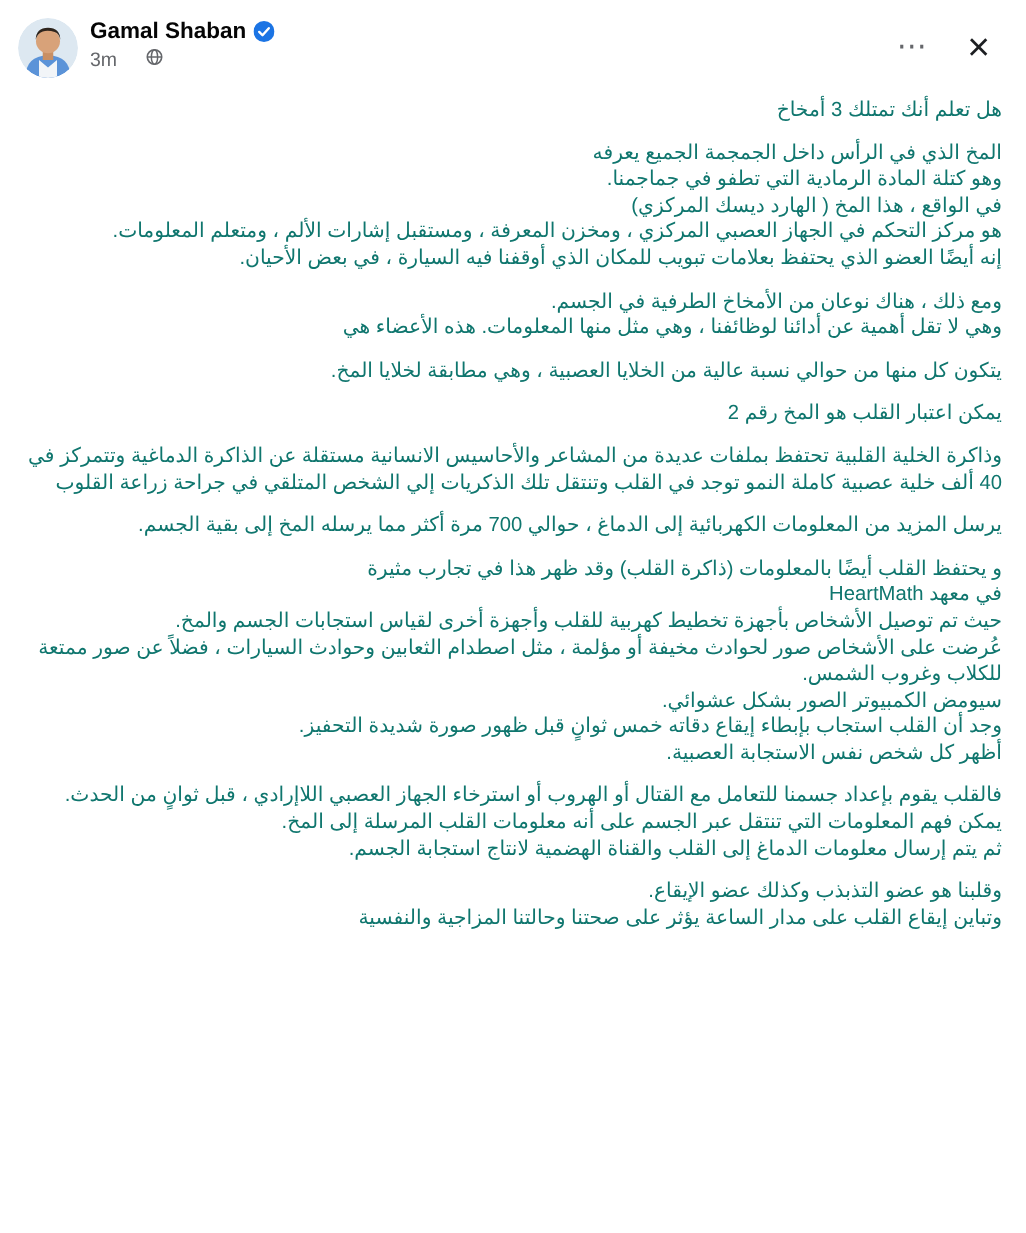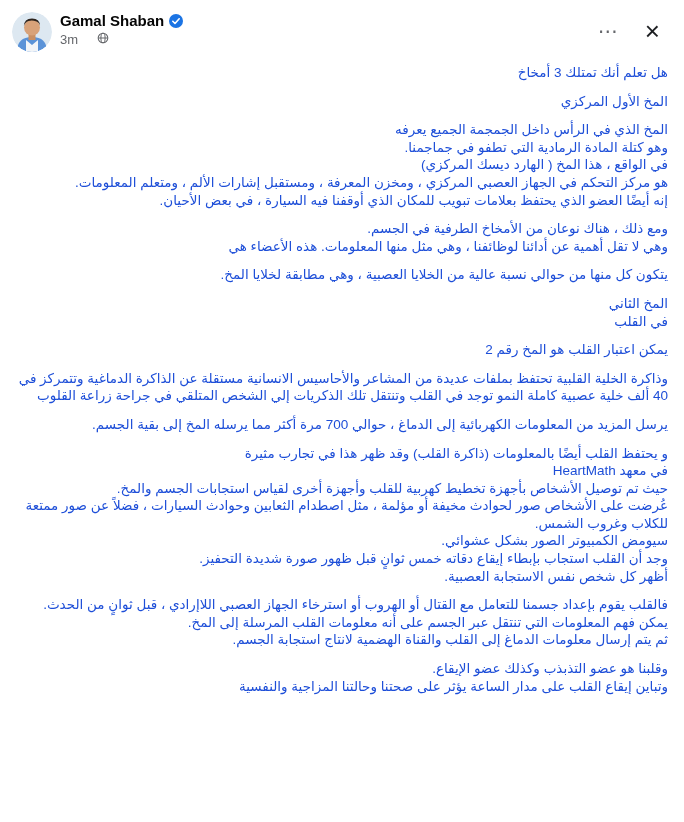--- a/index.html
+++ b/index.html
@@ -61,21 +61,21 @@
   }
   .more-glyph { font-size: 20px; letter-spacing: 1px; color: #65676b; }
   .close-glyph { font-size: 26px; font-weight: 300; color: #1c1e21; }
   
   .post-body {
     padding: 6px 16px 0 4px;
     direction: rtl;
     text-align: right;
     font-size: 13.5px;
     line-height: 17.6px;
-    color: #1d4ed8;
+    color: #0f766e;
   }
   .para {
     white-space: pre-line;
     margin: 0 0 11px 0;
   }
 </style>
 </head>
 <body>
 
 <div class="viewport">
@@ -128,31 +128,28 @@
       </button>
       <button class="icon-btn">
         <span class="close-glyph">×</span>
       </button>
     </div>
 
   </div>
 
   <div class="post-body" dir="rtl">
       <div class="para">هل تعلم أنك تمتلك 3 أمخاخ</div>
-      <div class="para">المخ الأول المركزي</div>
       <div class="para">المخ الذي في الرأس داخل الجمجمة الجميع يعرفه
 وهو كتلة المادة الرمادية التي تطفو في جماجمنا.
 في الواقع ، هذا المخ ( الهارد ديسك المركزي)
 هو مركز التحكم في الجهاز العصبي المركزي ، ومخزن المعرفة ، ومستقبل إشارات الألم ، ومتعلم المعلومات.
 إنه أيضًا العضو الذي يحتفظ بعلامات تبويب للمكان الذي أوقفنا فيه السيارة ، في بعض الأحيان.</div>
       <div class="para">ومع ذلك ، هناك نوعان من الأمخاخ  الطرفية  في الجسم.
 وهي لا تقل أهمية عن أدائنا لوظائفنا ، وهي مثل منها المعلومات. هذه الأعضاء هي</div>
       <div class="para">يتكون كل منها من حوالي نسبة عالية من الخلايا العصبية ، وهي مطابقة لخلايا المخ.</div>
-      <div class="para">المخ الثاني
-في القلب</div>
       <div class="para">يمكن اعتبار القلب هو المخ رقم 2</div>
       <div class="para">وذاكرة الخلية القلبية تحتفظ بملفات عديدة من المشاعر والأحاسيس الانسانية مستقلة عن الذاكرة الدماغية وتتمركز في 40 ألف خلية عصبية كاملة النمو توجد في القلب وتنتقل تلك الذكريات إلي الشخص المتلقي في جراحة زراعة القلوب</div>
       <div class="para">يرسل المزيد من المعلومات الكهربائية إلى الدماغ ، حوالي 700 مرة أكثر مما يرسله المخ  إلى بقية الجسم.</div>
       <div class="para">و يحتفظ القلب أيضًا بالمعلومات (ذاكرة القلب) وقد ظهر هذا في تجارب مثيرة
 في معهد HeartMath
 حيث تم توصيل الأشخاص بأجهزة تخطيط كهربية للقلب وأجهزة أخرى لقياس استجابات الجسم والمخ.
 عُرضت على الأشخاص صور لحوادث مخيفة أو مؤلمة ، مثل اصطدام الثعابين وحوادث السيارات ، فضلاً عن صور ممتعة للكلاب وغروب الشمس.
 سيومض الكمبيوتر الصور بشكل عشوائي.
 وجد أن القلب استجاب بإبطاء  إيقاع دقاته خمس ثوانٍ قبل ظهور صورة شديدة التحفيز.
 أظهر كل شخص نفس الاستجابة العصبية.</div>

